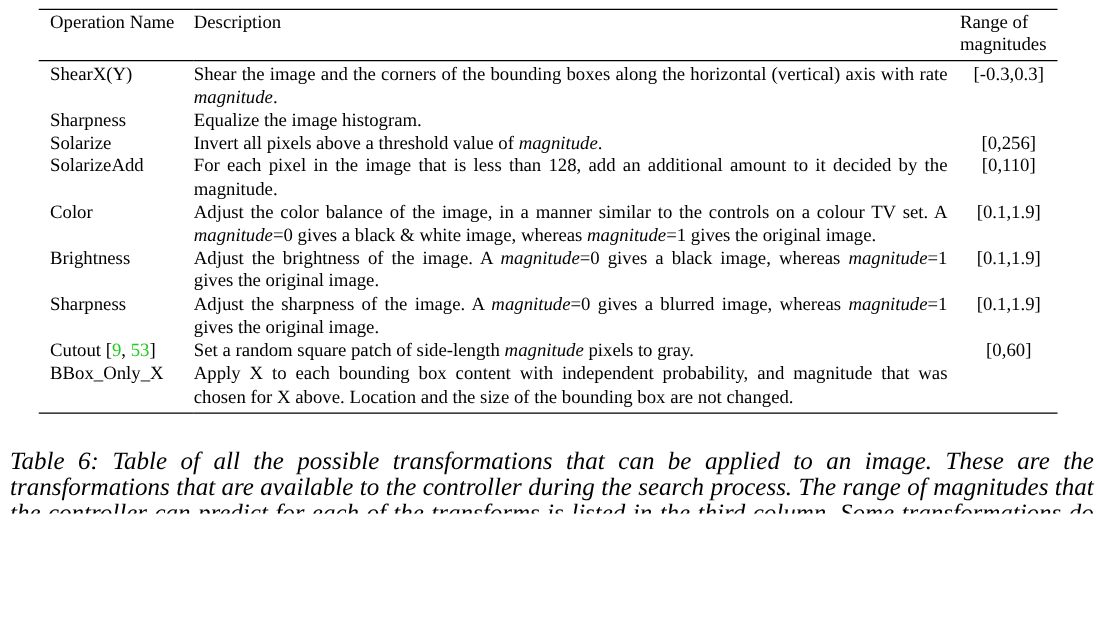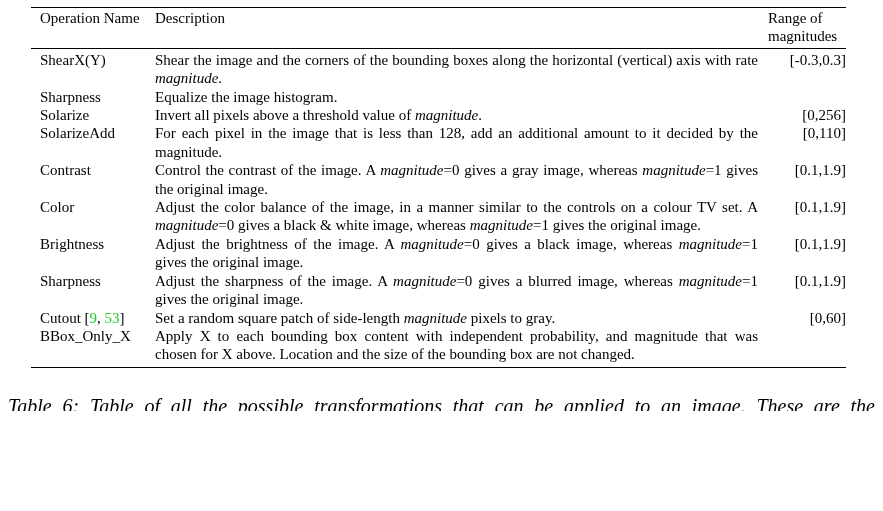--- a/index.html
+++ b/index.html
@@ -31,21 +31,21 @@
     vertical-align: top;
     border-bottom: 1px solid #000;
     padding: 1px 0 2px 0;
   }
   thead th.h1 { padding-left: 9px; }
   tbody td { vertical-align: top; padding: 0; margin-top: 13px; }
   tbody tr:first-child td { padding-top: 2px; }
   tbody tr:last-child td { padding-bottom: 3px; }
   td.op { padding-left: 9px; white-space: nowrap; }
   td.desc { text-align: justify; padding-right: 10px; }
-  td.range { text-align: right; }
+  td.range { text-align: center; }
   td.desc i, .op i { font-style: italic; font-family: Liberation Serif, serif; }
   .cite { text-decoration: none; cursor: pointer; }
   p.caption {
     margin: 28px 8px 0 8px;
     font-size: 20px;
     line-height: 20.8px;
     text-align: justify;
     font-style: italic;
   }
 </style>
@@ -82,25 +82,20 @@
           <td class="op"><span>Solarize</span></td>
           <td class="desc"><span>Invert all pixels above a threshold value of </span><i>magnitude</i><span>.</span></td>
           <td class="range">[0,256]</td>
         </tr>
         <tr>
           <td class="op"><span>SolarizeAdd</span></td>
           <td class="desc"><span>For each pixel in the image that is less than 128, add an additional amount to it decided by the magnitude.</span></td>
           <td class="range">[0,110]</td>
         </tr>
         <tr>
-          <td class="op"><span>Contrast</span></td>
-          <td class="desc"><span>Control the contrast of the image. A </span><i>magnitude</i><span>=0 gives a gray image, whereas </span><i>magnitude</i><span>=1 gives the original image.</span></td>
-          <td class="range">[0.1,1.9]</td>
-        </tr>
-        <tr>
           <td class="op"><span>Color</span></td>
           <td class="desc"><span>Adjust the color balance of the image, in a manner similar to the controls on a colour TV set. A </span><i>magnitude</i><span>=0 gives a black &amp; white image, whereas </span><i>magnitude</i><span>=1 gives the original image.</span></td>
           <td class="range">[0.1,1.9]</td>
         </tr>
         <tr>
           <td class="op"><span>Brightness</span></td>
           <td class="desc"><span>Adjust the brightness of the image. A </span><i>magnitude</i><span>=0 gives a black image, whereas </span><i>magnitude</i><span>=1 gives the original image.</span></td>
           <td class="range">[0.1,1.9]</td>
         </tr>
         <tr>

